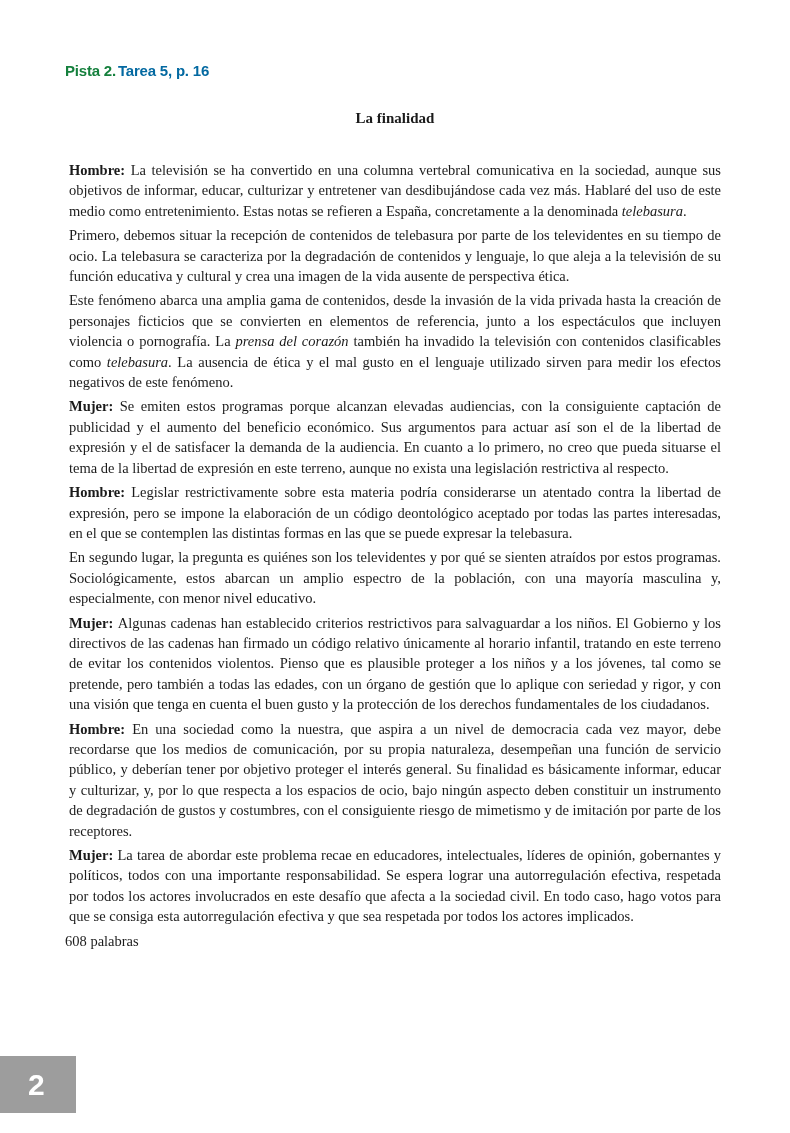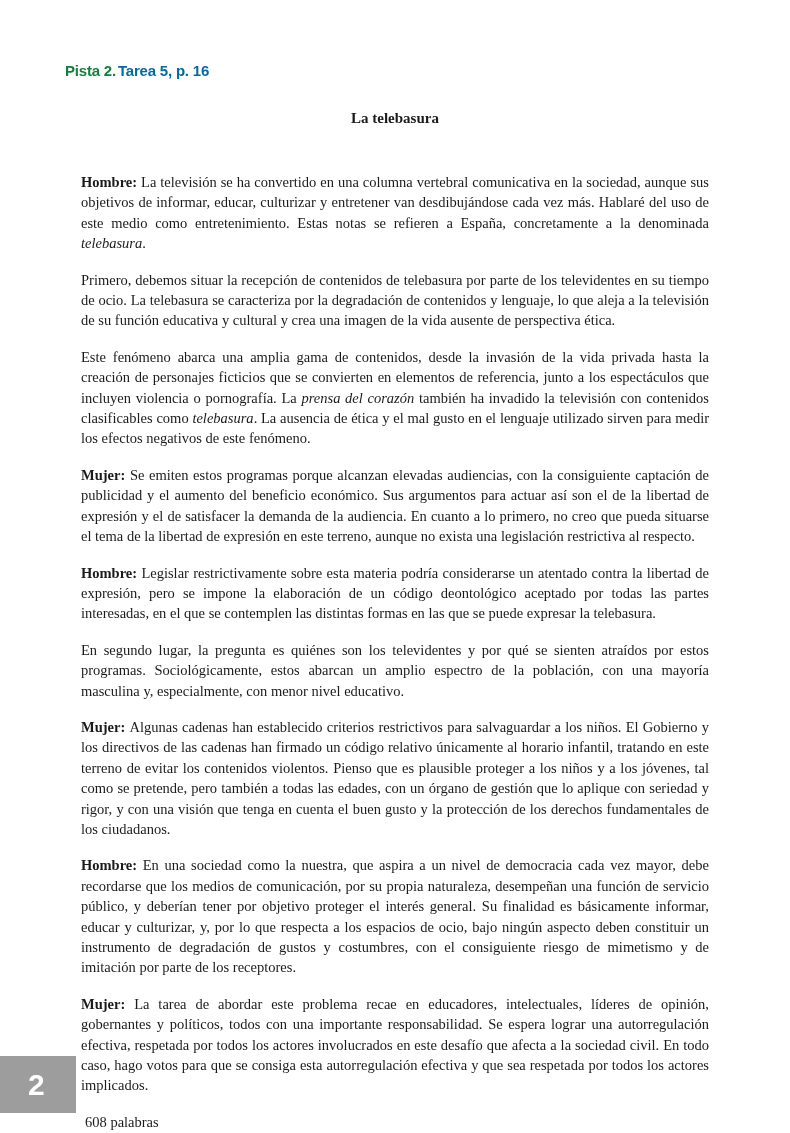--- a/index.html
+++ b/index.html
@@ -35,27 +35,26 @@
   }
   .content {
     position: absolute;
     top: 156px;
     left: 65px;
     width: 660px;
     font-size: 14.5px;
     line-height: 20.4px;
     text-align: justify;
   }
-  .content p { margin: 16px; }
+  .content p { margin: 4px; }
   .content b { font-weight: bold; }
   .content i { font-style: italic; }
   .footer {
     display: flex;
     align-items: baseline;
-    margin-left: 20px;
   }
   .source { font-style: italic; }
   .pagenum {
     position: absolute;
     left: 0;
     bottom: 20px;
     width: 76px;
     height: 57px;
     background: #9d9d9d;
     color: #ffffff;
@@ -68,21 +67,21 @@
     box-sizing: border-box;
   }
 </style>
 </head>
 <body>
 
 <div class="header">
   <span class="track">Pista 2.</span><span class="task">Tarea 5, p. 16</span>
 </div>
 
-<div class="title">La telebasura</div>
+<div class="title">La finalidad</div>
 
 <div class="content">
 
   <p><b>Hombre: </b><span>La televisión se ha convertido en una columna vertebral comunicativa en la sociedad, aunque sus objetivos de informar, educar, culturizar y entretener van desdibujándose cada vez más. Hablaré del uso de este medio como entretenimiento. Estas notas se refieren a España, concretamente a la denominada </span><i>telebasura</i><span>.</span></p>
     <p><span>Primero, debemos situar la recepción de contenidos de telebasura por parte de los televidentes en su tiempo de ocio. La telebasura se caracteriza por la degradación de contenidos y lenguaje, lo que aleja a la televisión de su función educativa y cultural y crea una imagen de la vida ausente de perspectiva ética.</span></p>
     <p><span>Este fenómeno abarca una amplia gama de contenidos, desde la invasión de la vida privada hasta la creación de personajes ficticios que se convierten en elementos de referencia, junto a los espectáculos que incluyen violencia o pornografía. La </span><i>prensa del corazón</i><span> también ha invadido la televisión con contenidos clasificables como </span><i>telebasura</i><span>. La ausencia de ética y el mal gusto en el lenguaje utilizado sirven para medir los efectos negativos de este fenómeno.</span></p>
     <p><b>Mujer: </b><span>Se emiten estos programas porque alcanzan elevadas audiencias, con la consiguiente captación de publicidad y el aumento del beneficio económico. Sus argumentos para actuar así son el de la libertad de expresión y el de satisfacer la demanda de la audiencia. En cuanto a lo primero, no creo que pueda situarse el tema de la libertad de expresión en este terreno, aunque no exista una legislación restrictiva al respecto.</span></p>
     <p><b>Hombre: </b><span>Legislar restrictivamente sobre esta materia podría considerarse un atentado contra la libertad de expresión, pero se impone la elaboración de un código deontológico aceptado por todas las partes interesadas, en el que se contemplen las distintas formas en las que se puede expresar la telebasura.</span></p>
     <p><span>En segundo lugar, la pregunta es quiénes son los televidentes y por qué se sienten atraídos por estos programas. Sociológicamente, estos abarcan un amplio espectro de la población, con una mayoría masculina y, especialmente, con menor nivel educativo.</span></p>
     <p><b>Mujer: </b><span>Algunas cadenas han establecido criterios restrictivos para salvaguardar a los niños. El Gobierno y los directivos de las cadenas han firmado un código relativo únicamente al horario infantil, tratando en este terreno de evitar los contenidos violentos. Pienso que es plausible proteger a los niños y a los jóvenes, tal como se pretende, pero también a todas las edades, con un órgano de gestión que lo aplique con seriedad y rigor, y con una visión que tenga en cuenta el buen gusto y la protección de los derechos fundamentales de los ciudadanos.</span></p>

